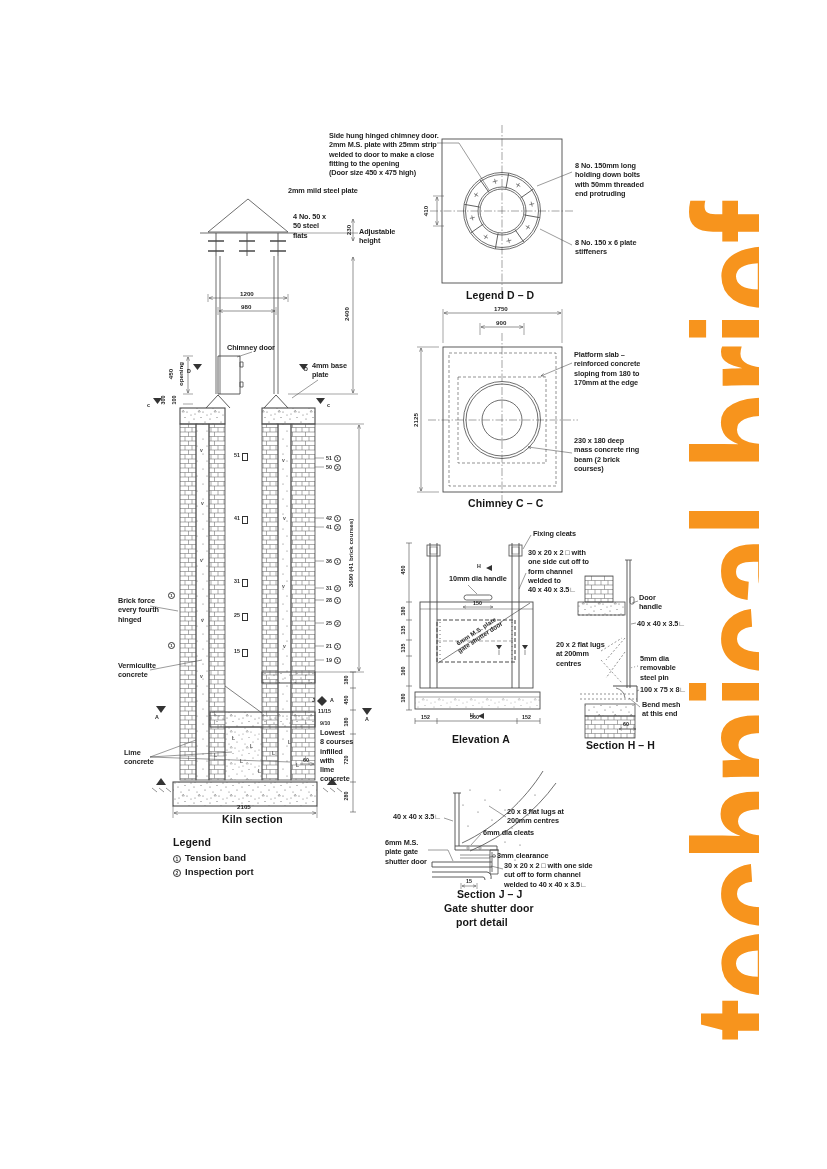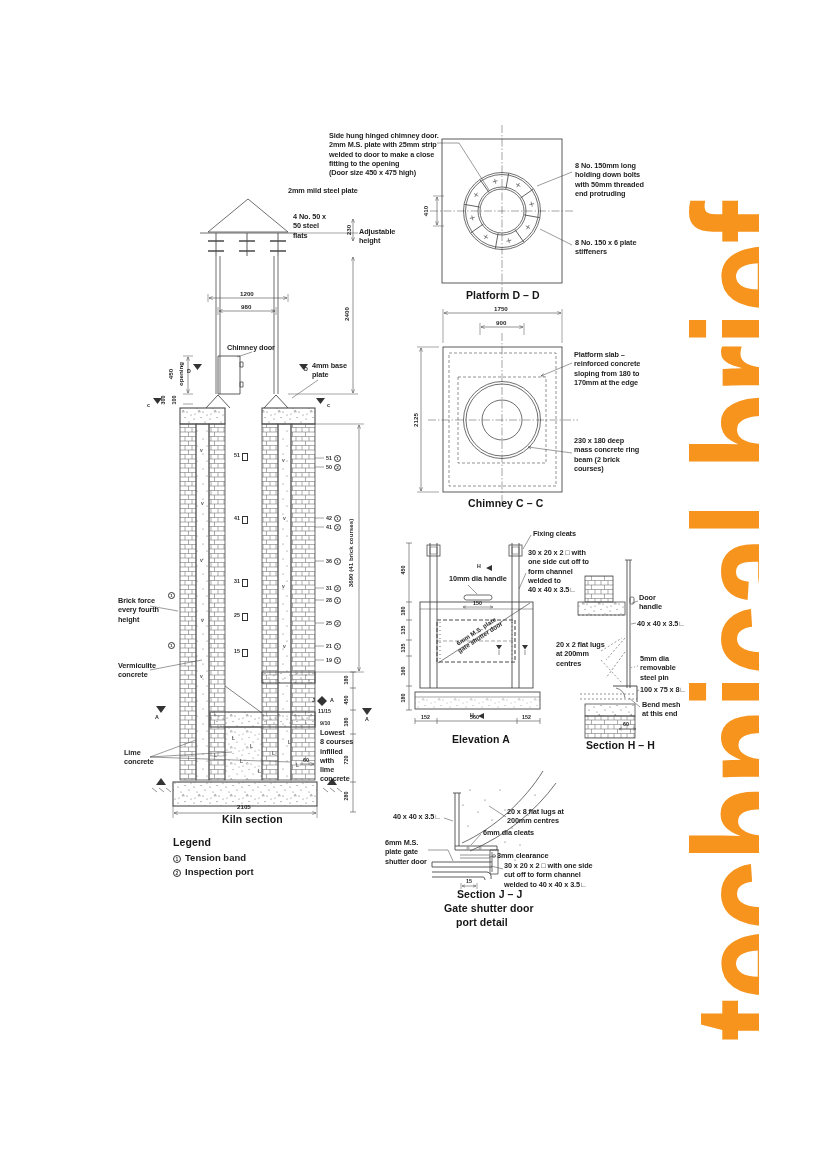--- a/index.html
+++ b/index.html
@@ -295,21 +295,21 @@
 <div class="t d" style="left:240px;top:290px">1200</div>
 <div class="t d" style="left:241px;top:303px">980</div>
 <div class="t n" style="left:227px;top:343px">Chimney door</div>
 <div class="t d v" style="left:170px;top:374px">450</div>
 <div class="t d v" style="left:180px;top:374px">opening</div>
 <div class="t tiny v" style="left:163px;top:400px">300</div>
 <div class="t tiny v" style="left:174px;top:400px">100</div>
 <div class="t n" style="left:312px;top:361px">4mm base
 plate</div>
 
-<div class="t s" style="left:466px;top:289px">Platform D – D</div>
+<div class="t s" style="left:466px;top:289px">Legend D – D</div>
 <div class="t d v" style="left:425px;top:211px">410</div>
 <div class="t n" style="left:575px;top:161px">8 No. 150mm long
 holding down bolts
 with 50mm threaded
 end protruding</div>
 <div class="t n" style="left:575px;top:238px">8 No. 150 x 6 plate
 stiffeners</div>
 
 <div class="t s" style="left:468px;top:497px">Chimney C – C</div>
 <div class="t d" style="left:494px;top:305px">1750</div>
@@ -319,21 +319,21 @@
 reinforced concrete
 sloping from 180 to
 170mm at the edge</div>
 <div class="t n" style="left:574px;top:436px">230 x 180 deep
 mass concrete ring
 beam (2 brick
 courses)</div>
 
 <div class="t n" style="left:118px;top:596px">Brick force
 every fourth
-height</div>
+hinged</div>
 <div class="t n" style="left:118px;top:661px">Vermiculite
 concrete</div>
 <div class="t n" style="left:124px;top:748px">Lime
 concrete</div>
 <div class="t n" style="left:320px;top:728px">Lowest
 8 courses
 infilled
 with
 lime
 concrete</div>

